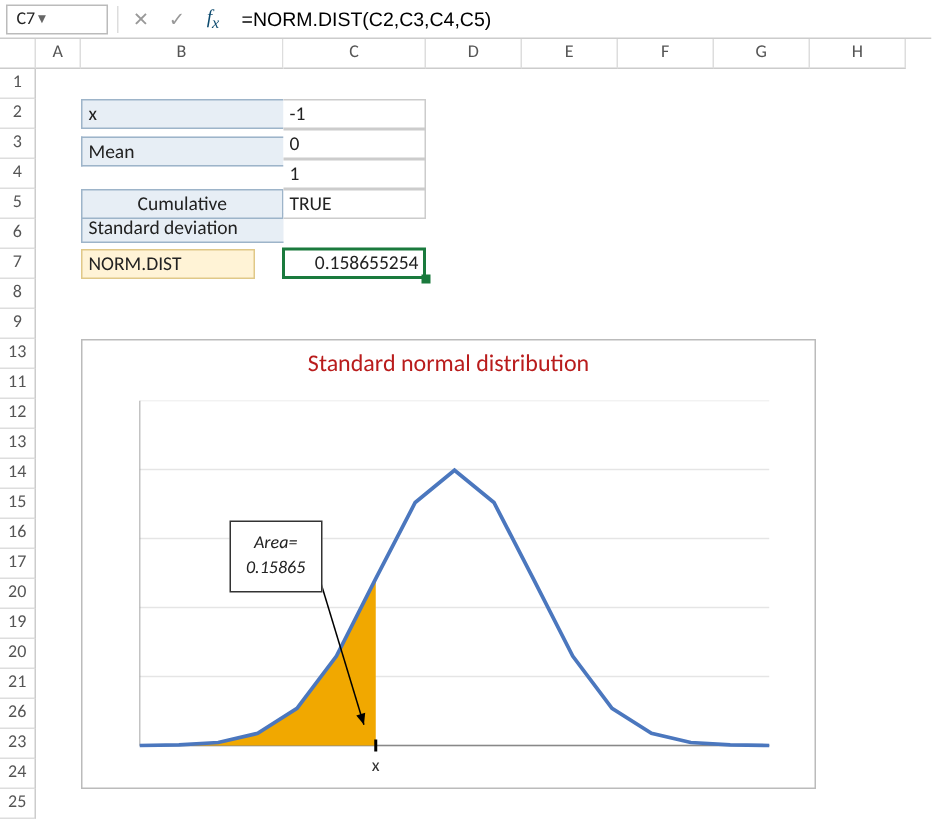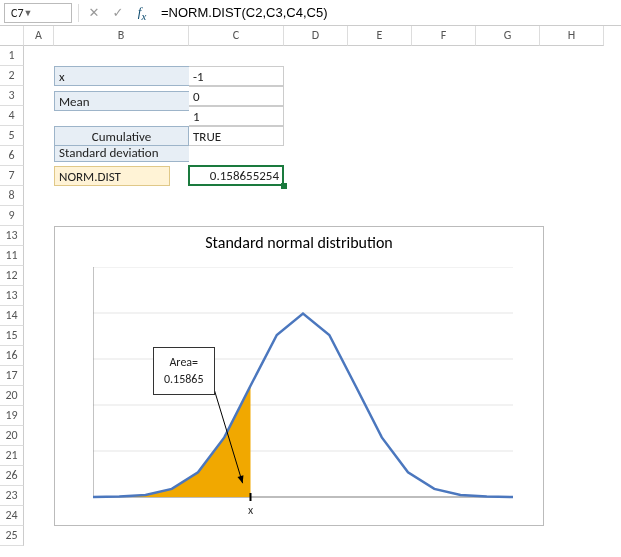--- a/index.html
+++ b/index.html
@@ -110,37 +110,38 @@
     position:absolute; width:6px; height:6px; background:#1a7a3d;
   }
   .chartbox {
     position: absolute;
     border: 1px solid #bbb;
     background: #fff;
   }
   .chart-title {
     text-align: center;
     font-size: 16px;
-    color: #000000;
+    color: #b91c1c;
     margin-top: 6px;
     font-weight: normal;
   }
   .plot {
     position: absolute;
     left: 38px; top: 40px;
     width: 420px; height: 230px;
   }
   .callout {
     position: absolute;
     background: #fff;
     border: 1px solid #333;
     padding: 6px 10px;
     font-size: 12px;
     text-align: center;
     line-height: 1.4;
+    font-style: italic;
   }
 </style>
 </head>
 <body>
 
 <div class="fbar">
   <div class="namebox">
     <span>C7</span>
     <span class="chev">▼</span>
   </div>

